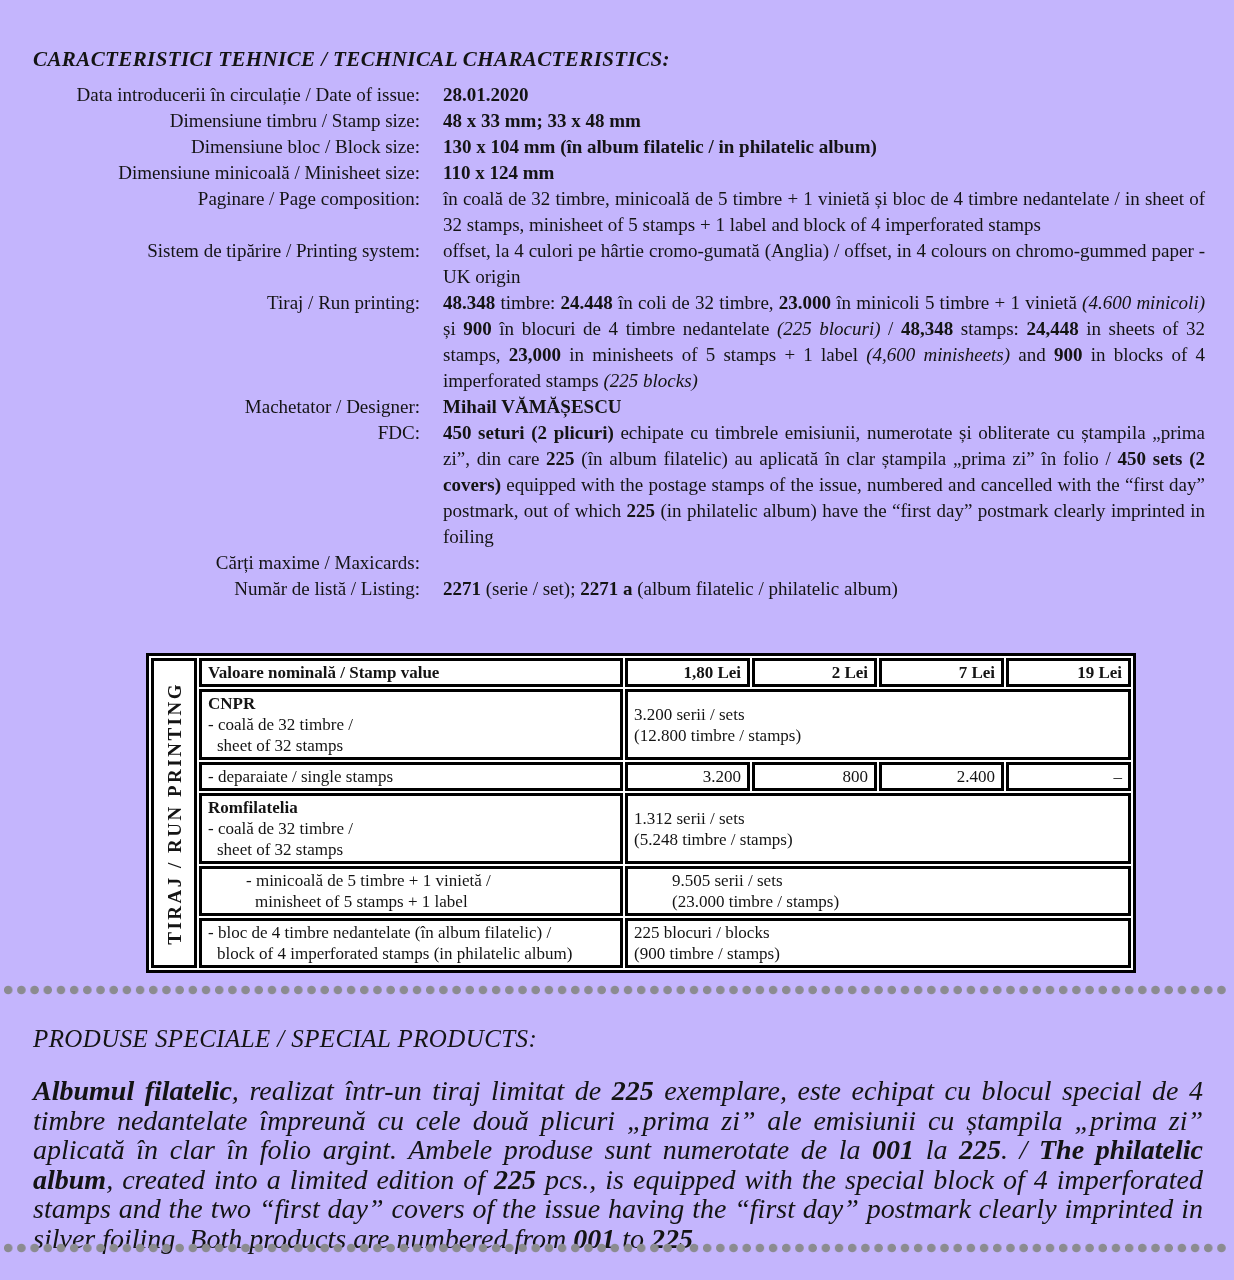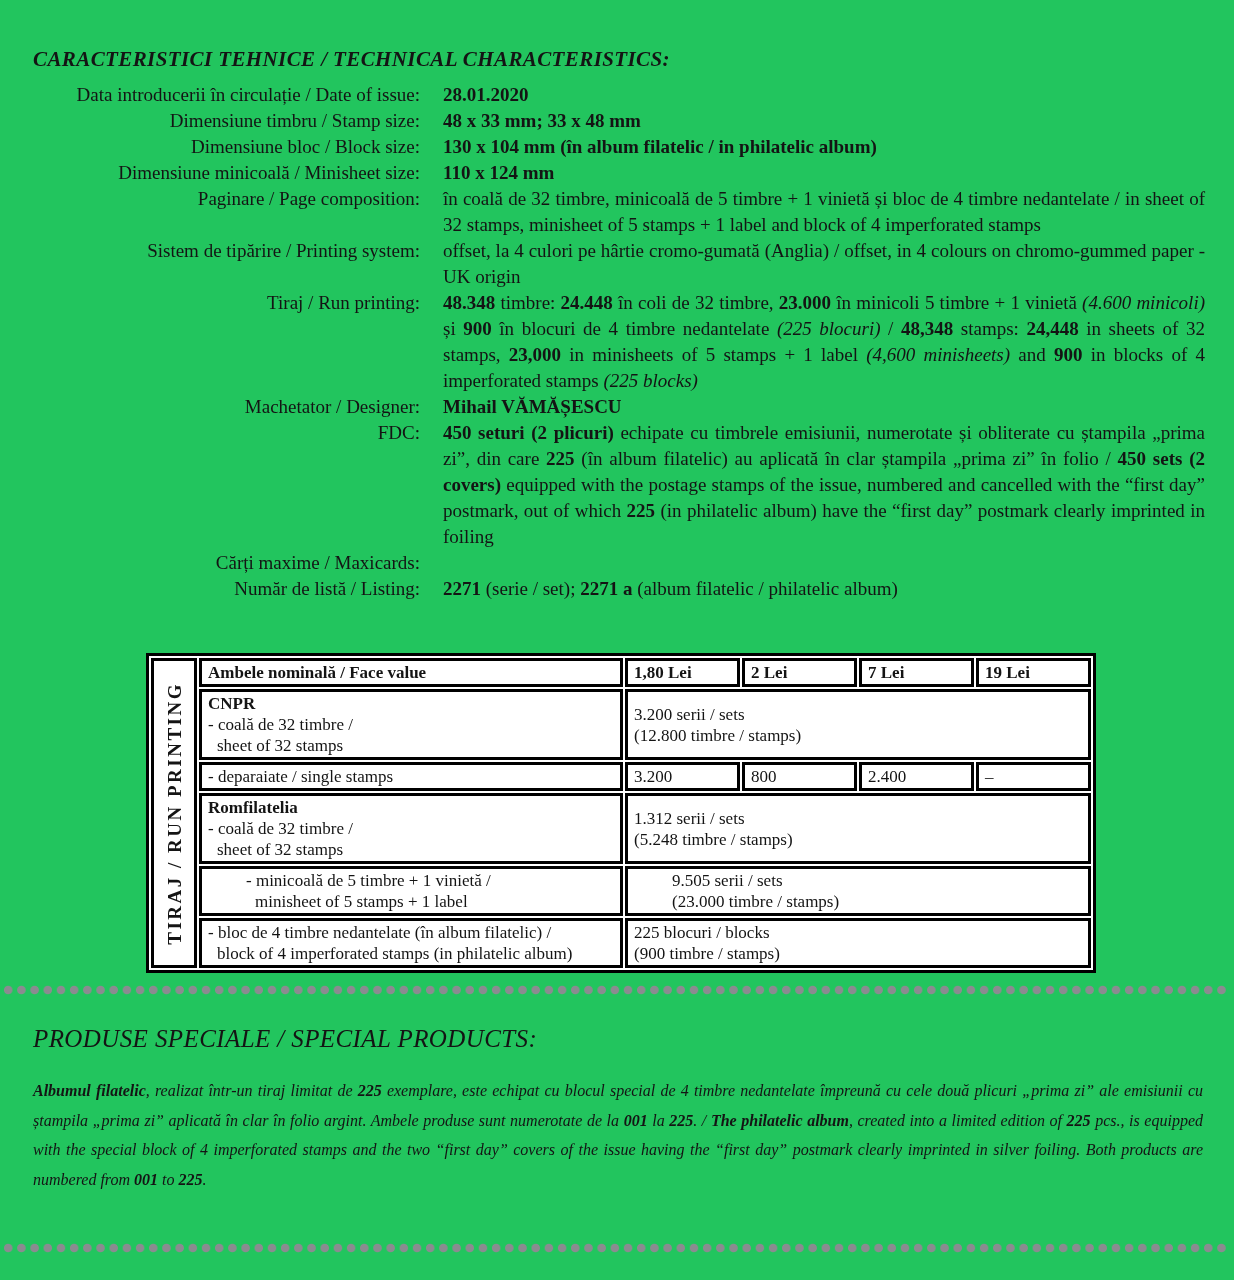--- a/index.html
+++ b/index.html
@@ -1,16 +1,16 @@
 <!DOCTYPE html>
 <html><head>
 <meta charset="utf-8">
 <style>
   html,body{margin:0;padding:0;background:#fff;}
-  .page{position:relative;width:1234px;height:1280px;background:#22c55e;overflow:hidden;
+  .page{position:relative;width:1234px;height:1280px;background:#c4b5fd;overflow:hidden;
         font-family:"Liberation Serif","DejaVu Serif",serif;color:#141414;}
 
   .doc-title{position:absolute;left:33px;top:47px;font-size:21px;font-weight:bold;
              font-style:italic;letter-spacing:0.4px;white-space:nowrap;}
 
   .char-list{position:absolute;left:33px;top:82px;width:1172px;}
   .char-row{display:flex;align-items:flex-start;}
   .char-label{flex:none;width:387px;text-align:right;font-size:19px;line-height:26px;}
   .char-value{flex:1;margin-left:23px;font-size:19px;line-height:26px;text-align:justify;}
   .b{font-weight:bold;}
@@ -18,40 +18,40 @@
 
   .tbl-wrap{position:absolute;left:146px;top:653px;}
   table.run-tbl{border-collapse:separate;border-spacing:2px;border:3px solid #000;
                 table-layout:fixed;background:#fff;}
   table.run-tbl td{border:3px solid #000;box-sizing:border-box;padding:1px 6px;
                    font-size:17px;line-height:21px;vertical-align:middle;background:#fff;}
   td.vcell{width:46px;text-align:center;padding:0;}
   .vtext{writing-mode:vertical-rl;transform:rotate(180deg);margin:0 auto;
          font-weight:bold;font-size:19px;letter-spacing:2.5px;white-space:nowrap;}
   td.lblcell{width:424px;text-align:left;padding-left:10px;}
-  td.valcell{width:115px;text-align:left;}
+  td.valcell{width:125px;text-align:right;}
   td.mergecell{text-align:left;}
   tr.hdr td{height:26px;}
   tr.r-cnpr td{height:66px;}
   tr.r-dep td{height:26px;}
   tr.r-rom td{height:68px;}
   tr.r-mini td{height:46px;padding-left:44px;}
   tr.r-bloc td{height:48px;}
   .ln{display:block;}
   .ind{padding-left:9px;}
 
   .dots{position:absolute;left:4px;width:1226px;height:10px;
         background-image:radial-gradient(circle at 4.2px 5px,#8b8b90 3.8px,rgba(0,0,0,0) 4.7px);
         background-size:13.2px 10px;background-repeat:repeat-x;}
   .dots-1{top:985px;}
   .dots-2{top:1243px;}
 
   .special-title{position:absolute;left:33px;top:1025px;font-size:25px;font-weight:normal;
                  font-style:italic;letter-spacing:0.4px;white-space:nowrap;}
-  .special-par{position:absolute;left:33px;top:1076px;width:1170px;font-size:16px;
+  .special-par{position:absolute;left:33px;top:1076px;width:1170px;font-size:28px;
                font-style:italic;line-height:29.5px;text-align:justify;}
 </style>
 </head>
 <body>
 
 <div class="page">
 
   <div class="doc-title">CARACTERISTICI TEHNICE / TECHNICAL CHARACTERISTICS:</div>
 
   <div class="char-list">
@@ -100,21 +100,21 @@
     </div>
   </div>
 
   <div class="tbl-wrap">
     <table class="run-tbl">
       <tbody>
           <tr class="hdr">
         <td class="vcell" rowspan="6">
           <div class="vtext">TIRAJ / RUN PRINTING</div>
         </td>
-        <td class="lblcell b">Ambele nominală / Face value</td>
+        <td class="lblcell b">Valoare nominală / Stamp value</td>
         <td class="valcell b">1,80 Lei</td>
         <td class="valcell b">2 Lei</td>
         <td class="valcell b">7 Lei</td>
         <td class="valcell b">19 Lei</td>
       </tr>
       <tr class="r-cnpr">
         <td class="lblcell">
           <span class="ln b">CNPR</span>
           <span class="ln">- coală de 32 timbre /</span>
           <span class="ln ind">sheet of 32 stamps</span>

